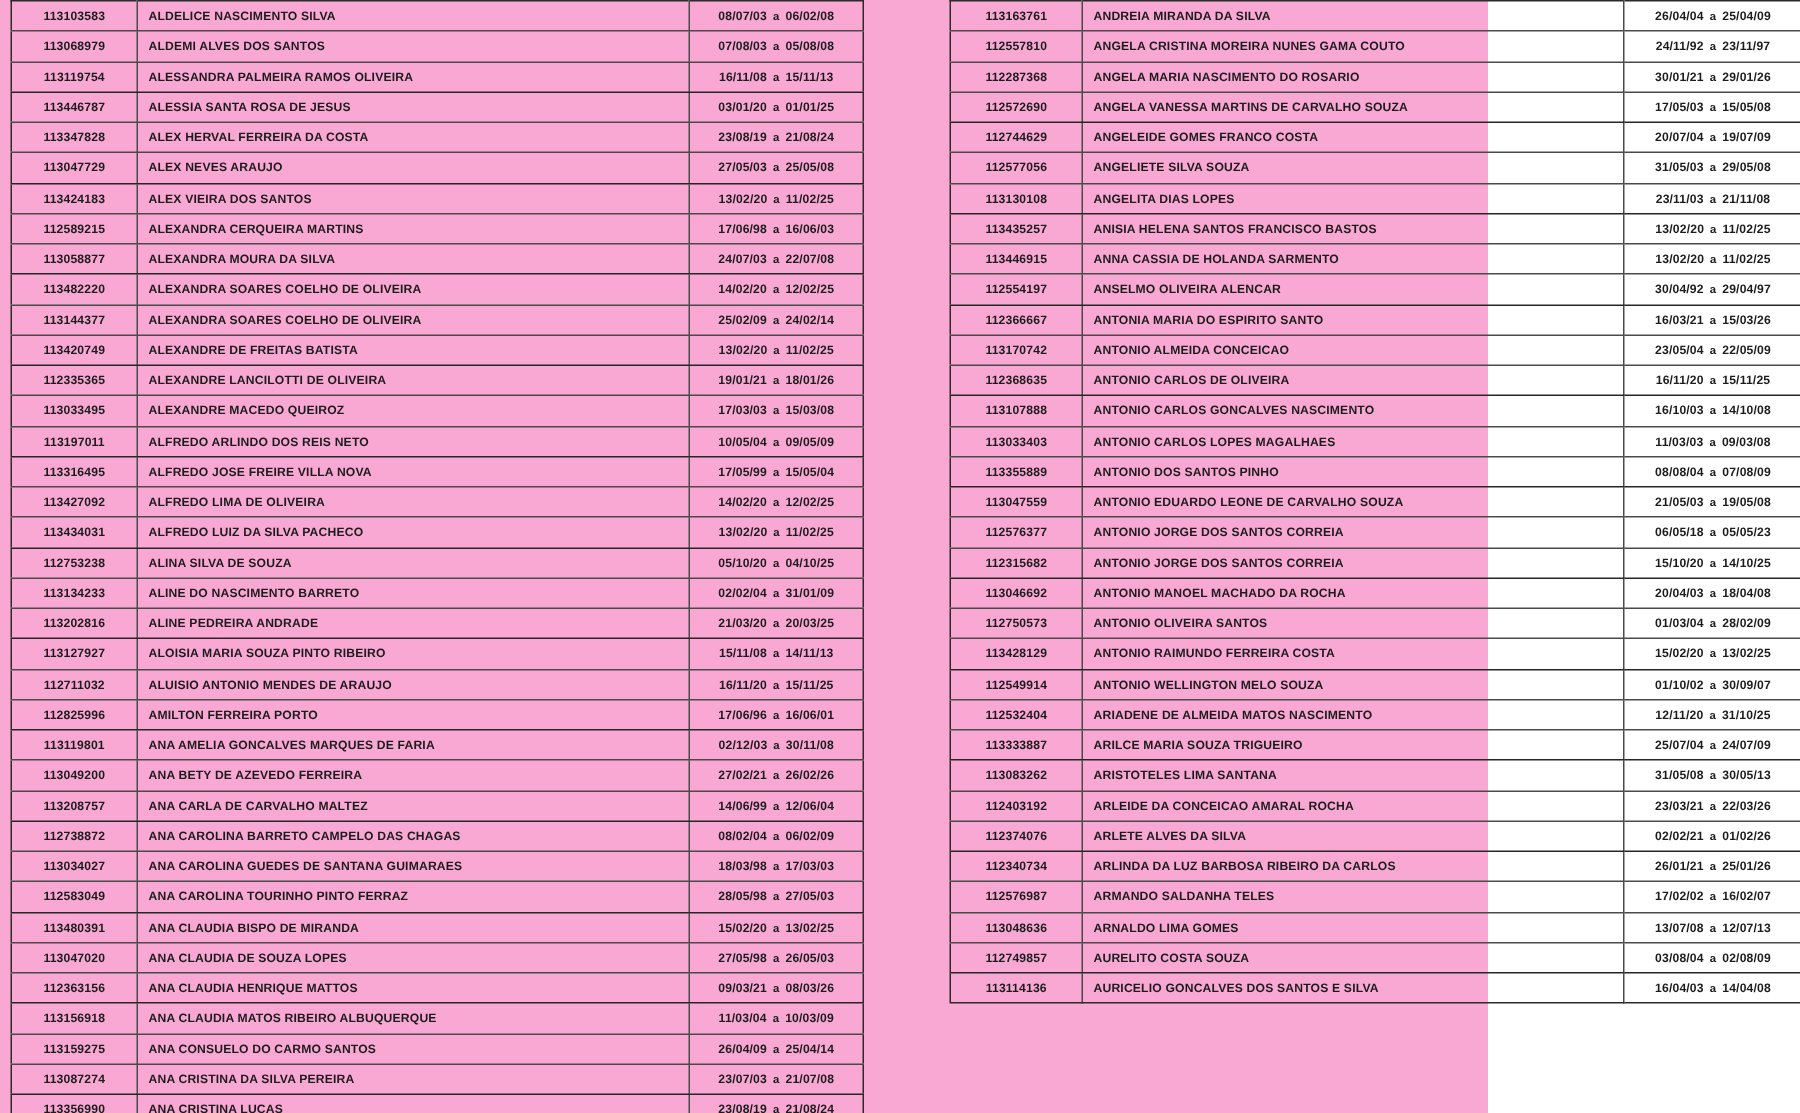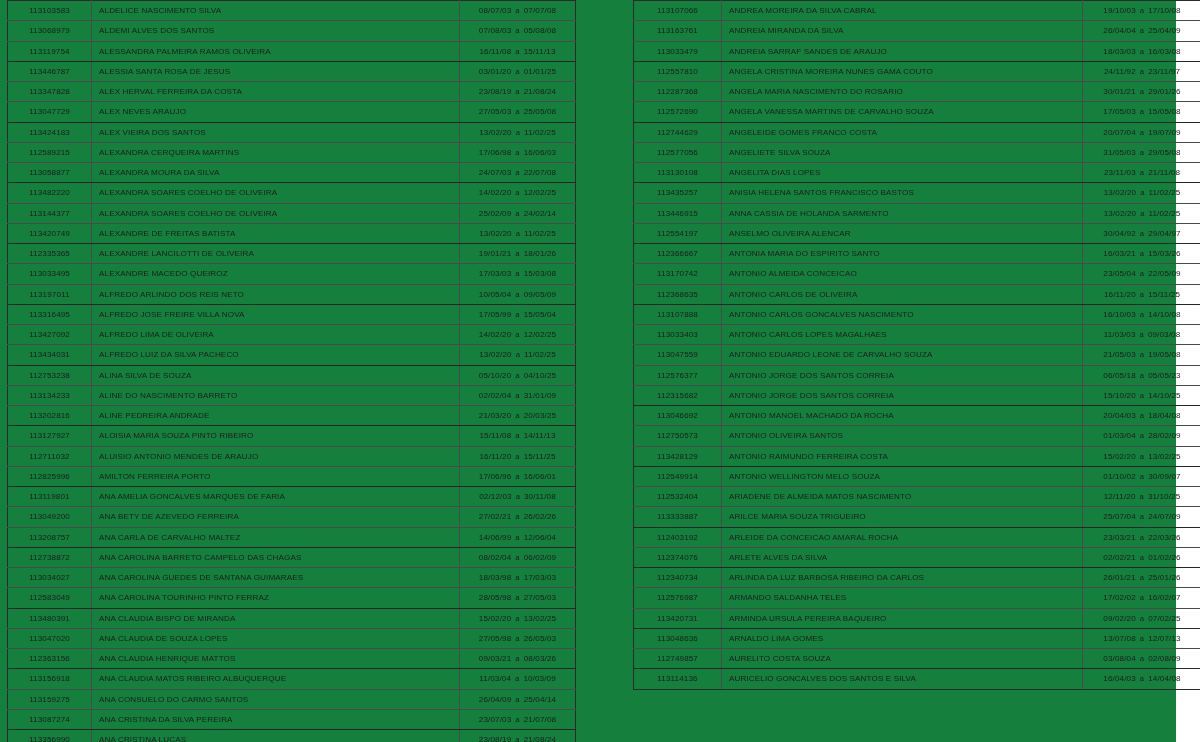--- a/index.html
+++ b/index.html
@@ -12,23 +12,24 @@
     width: 1200px;
     height: 742px;
     overflow: hidden;
     font-family: "Liberation Sans", sans-serif;
     color: #1a1a1a;
     -webkit-font-smoothing: antialiased;
   }
 
   .page {
     position: relative;
-    width: 1176px;
+    width: 992px;
     height: 742px;
-    background: #15803d;
+    background: #f9a8d4;
+    font-weight: bold;
   }
 
   .col {
     position: absolute;
     top: 0;
   }
   .col-left  { left: 7px;   width: 558px; }
   .col-right { left: 633px; width: 558px; }
 
   table.reg {
@@ -85,21 +86,21 @@
 <body>
 
 <div class="page">
 
   <div class="col col-left">
     <table class="reg">
       <tbody>
           <tr>
             <td class="c-id">113103583</td>
             <td class="c-name">ALDELICE NASCIMENTO SILVA</td>
-            <td class="c-date"><span>08/07/03</span><span class="date-sep">a</span><span>07/07/08</span></td>
+            <td class="c-date"><span>08/07/03</span><span class="date-sep">a</span><span>06/02/08</span></td>
           </tr>
           <tr>
             <td class="c-id">113068979</td>
             <td class="c-name">ALDEMI ALVES DOS SANTOS</td>
             <td class="c-date"><span>07/08/03</span><span class="date-sep">a</span><span>05/08/08</span></td>
           </tr>
           <tr class="rule-strong">
             <td class="c-id">113119754</td>
             <td class="c-name">ALESSANDRA PALMEIRA RAMOS OLIVEIRA</td>
             <td class="c-date"><span>16/11/08</span><span class="date-sep">a</span><span>15/11/13</span></td>
@@ -275,34 +276,24 @@
             <td class="c-date"><span>23/08/19</span><span class="date-sep">a</span><span>21/08/24</span></td>
           </tr>
         </tbody>
     </table>
   </div>
 
   <div class="col col-right">
     <table class="reg">
       <tbody>
           <tr>
-            <td class="c-id">113107066</td>
-            <td class="c-name">ANDREA MOREIRA DA SILVA CABRAL</td>
-            <td class="c-date"><span>19/10/03</span><span class="date-sep">a</span><span>17/10/08</span></td>
-          </tr>
-          <tr>
             <td class="c-id">113163761</td>
             <td class="c-name">ANDREIA MIRANDA DA SILVA</td>
             <td class="c-date"><span>26/04/04</span><span class="date-sep">a</span><span>25/04/09</span></td>
           </tr>
-          <tr class="rule-strong">
-            <td class="c-id">113033479</td>
-            <td class="c-name">ANDREIA SARRAF SANDES DE ARAUJO</td>
-            <td class="c-date"><span>18/03/03</span><span class="date-sep">a</span><span>16/03/08</span></td>
-          </tr>
           <tr>
             <td class="c-id">112557810</td>
             <td class="c-name">ANGELA CRISTINA MOREIRA NUNES GAMA COUTO</td>
             <td class="c-date"><span>24/11/92</span><span class="date-sep">a</span><span>23/11/97</span></td>
           </tr>
           <tr>
             <td class="c-id">112287368</td>
             <td class="c-name">ANGELA MARIA NASCIMENTO DO ROSARIO</td>
             <td class="c-date"><span>30/01/21</span><span class="date-sep">a</span><span>29/01/26</span></td>
           </tr>
@@ -359,20 +350,25 @@
           <tr>
             <td class="c-id">113107888</td>
             <td class="c-name">ANTONIO CARLOS GONCALVES NASCIMENTO</td>
             <td class="c-date"><span>16/10/03</span><span class="date-sep">a</span><span>14/10/08</span></td>
           </tr>
           <tr>
             <td class="c-id">113033403</td>
             <td class="c-name">ANTONIO CARLOS LOPES MAGALHAES</td>
             <td class="c-date"><span>11/03/03</span><span class="date-sep">a</span><span>09/03/08</span></td>
           </tr>
+          <tr class="rule-strong">
+            <td class="c-id">113355889</td>
+            <td class="c-name">ANTONIO DOS SANTOS PINHO</td>
+            <td class="c-date"><span>08/08/04</span><span class="date-sep">a</span><span>07/08/09</span></td>
+          </tr>
           <tr>
             <td class="c-id">113047559</td>
             <td class="c-name">ANTONIO EDUARDO LEONE DE CARVALHO SOUZA</td>
             <td class="c-date"><span>21/05/03</span><span class="date-sep">a</span><span>19/05/08</span></td>
           </tr>
           <tr>
             <td class="c-id">112576377</td>
             <td class="c-name">ANTONIO JORGE DOS SANTOS CORREIA</td>
             <td class="c-date"><span>06/05/18</span><span class="date-sep">a</span><span>05/05/23</span></td>
           </tr>
@@ -405,44 +401,44 @@
             <td class="c-id">112532404</td>
             <td class="c-name">ARIADENE DE ALMEIDA MATOS NASCIMENTO</td>
             <td class="c-date"><span>12/11/20</span><span class="date-sep">a</span><span>31/10/25</span></td>
           </tr>
           <tr class="rule-strong">
             <td class="c-id">113333887</td>
             <td class="c-name">ARILCE MARIA SOUZA TRIGUEIRO</td>
             <td class="c-date"><span>25/07/04</span><span class="date-sep">a</span><span>24/07/09</span></td>
           </tr>
           <tr>
+            <td class="c-id">113083262</td>
+            <td class="c-name">ARISTOTELES LIMA SANTANA</td>
+            <td class="c-date"><span>31/05/08</span><span class="date-sep">a</span><span>30/05/13</span></td>
+          </tr>
+          <tr>
             <td class="c-id">112403192</td>
             <td class="c-name">ARLEIDE DA CONCEICAO AMARAL ROCHA</td>
             <td class="c-date"><span>23/03/21</span><span class="date-sep">a</span><span>22/03/26</span></td>
           </tr>
           <tr class="rule-strong">
             <td class="c-id">112374076</td>
             <td class="c-name">ARLETE ALVES DA SILVA</td>
             <td class="c-date"><span>02/02/21</span><span class="date-sep">a</span><span>01/02/26</span></td>
           </tr>
           <tr>
             <td class="c-id">112340734</td>
             <td class="c-name">ARLINDA DA LUZ BARBOSA RIBEIRO DA CARLOS</td>
             <td class="c-date"><span>26/01/21</span><span class="date-sep">a</span><span>25/01/26</span></td>
           </tr>
           <tr>
             <td class="c-id">112576987</td>
             <td class="c-name">ARMANDO SALDANHA TELES</td>
             <td class="c-date"><span>17/02/02</span><span class="date-sep">a</span><span>16/02/07</span></td>
           </tr>
-          <tr class="rule-strong">
-            <td class="c-id">113420731</td>
-            <td class="c-name">ARMINDA URSULA PEREIRA BAQUEIRO</td>
-            <td class="c-date"><span>09/02/20</span><span class="date-sep">a</span><span>07/02/25</span></td>
-          </tr>
           <tr>
             <td class="c-id">113048636</td>
             <td class="c-name">ARNALDO LIMA GOMES</td>
             <td class="c-date"><span>13/07/08</span><span class="date-sep">a</span><span>12/07/13</span></td>
           </tr>
           <tr class="rule-strong">
             <td class="c-id">112749857</td>
             <td class="c-name">AURELITO COSTA SOUZA</td>
             <td class="c-date"><span>03/08/04</span><span class="date-sep">a</span><span>02/08/09</span></td>
           </tr>

